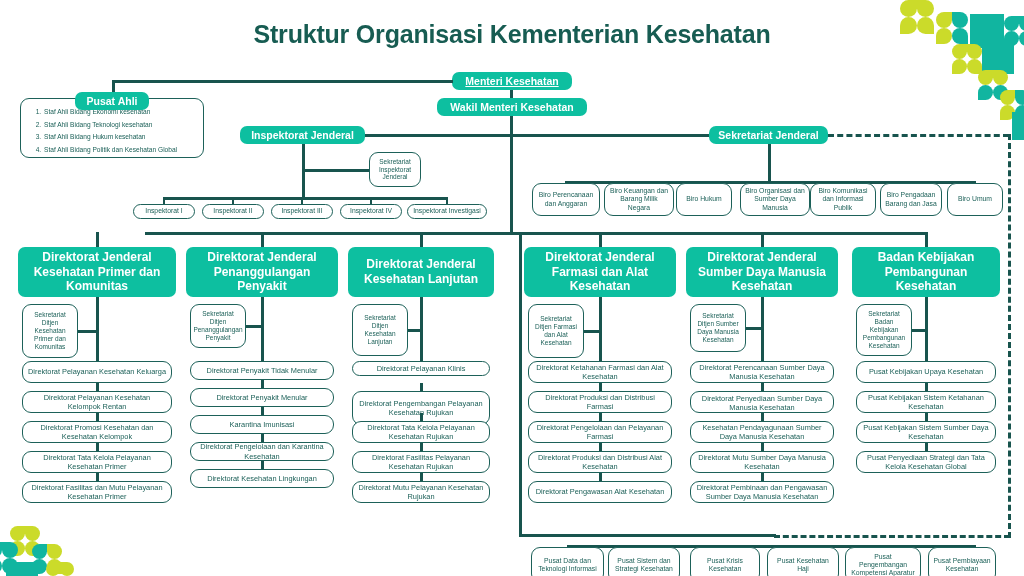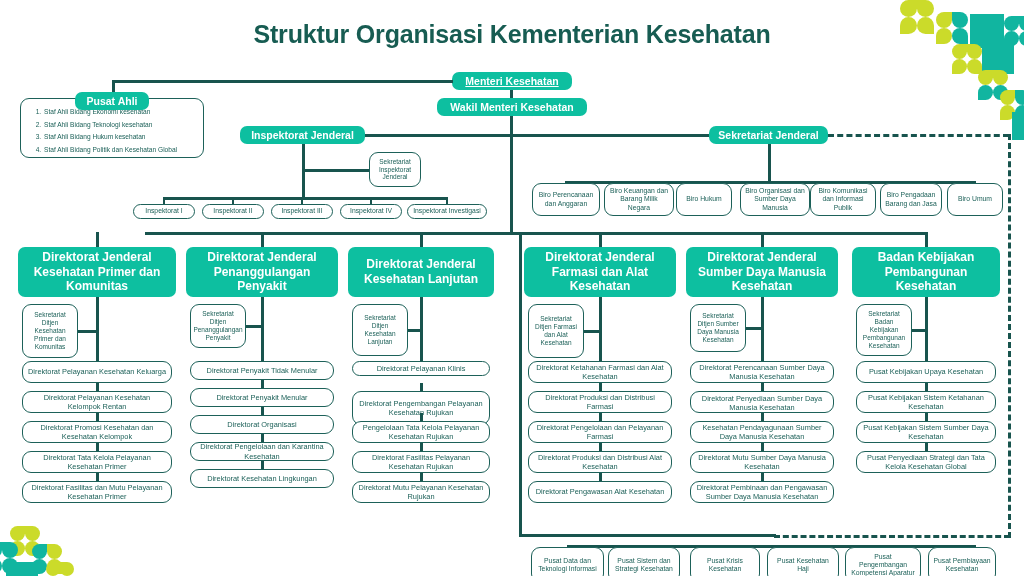--- a/index.html
+++ b/index.html
@@ -313,21 +313,21 @@
       <div class="ln hln thick" style="left: 246px; top: 310.5px; width: 16px;"></div>
       <div class="box outlined f-unit" style="left: 190px; top: 347px; width: 144px; height: 19px;">
         <span class="lbl">Direktorat Penyakit Tidak Menular</span>
       </div>
       <div class="ln vln thick" style="left: 261px; top: 366px; height: 8px; width: 3px;"></div>
       <div class="box outlined f-unit" style="left: 190px; top: 374px; width: 144px; height: 19px;">
         <span class="lbl">Direktorat Penyakit Menular</span>
       </div>
       <div class="ln vln thick" style="left: 261px; top: 393px; height: 8px; width: 3px;"></div>
       <div class="box outlined f-unit" style="left: 190px; top: 401px; width: 144px; height: 19px;">
-        <span class="lbl">Direktorat Organisasi</span>
+        <span class="lbl">Karantina Imunisasi</span>
       </div>
       <div class="ln vln thick" style="left: 261px; top: 420px; height: 8px; width: 3px;"></div>
       <div class="box outlined f-unit" style="left: 190px; top: 428px; width: 144px; height: 19px;">
         <span class="lbl">Direktorat Pengelolaan dan Karantina Kesehatan</span>
       </div>
       <div class="ln vln thick" style="left: 261px; top: 447px; height: 8px; width: 3px;"></div>
       <div class="box outlined f-unit" style="left: 190px; top: 455px; width: 144px; height: 19px;">
         <span class="lbl">Direktorat Kesehatan Lingkungan</span>
       </div>
       <div class="box filled f-ditjen" style="left: 348px; top: 233px; width: 146px; height: 50px;">
@@ -340,21 +340,21 @@
       <div class="ln hln thick" style="left: 408px; top: 314.5px; width: 13px;"></div>
       <div class="box outlined f-unit" style="left: 352px; top: 347px; width: 138px; height: 15px;">
         <span class="lbl">Direktorat Pelayanan Klinis</span>
       </div>
       <div class="ln vln thick" style="left: 420px; top: 369px; height: 8px; width: 3px;"></div>
       <div class="box outlined f-unit" style="left: 352px; top: 377px; width: 138px; height: 34px;">
         <span class="lbl">Direktorat Pengembangan Pelayanan Kesehatan Rujukan</span>
       </div>
       <div class="ln vln thick" style="left: 420px; top: 399px; height: 8px; width: 3px;"></div>
       <div class="box outlined f-unit" style="left: 352px; top: 407px; width: 138px; height: 22px;">
-        <span class="lbl">Pengelolaan Tata Kelola Pelayanan Kesehatan Rujukan</span>
+        <span class="lbl">Direktorat Tata Kelola Pelayanan Kesehatan Rujukan</span>
       </div>
       <div class="ln vln thick" style="left: 420px; top: 429px; height: 8px; width: 3px;"></div>
       <div class="box outlined f-unit" style="left: 352px; top: 437px; width: 138px; height: 22px;">
         <span class="lbl">Direktorat Fasilitas Pelayanan Kesehatan Rujukan</span>
       </div>
       <div class="ln vln thick" style="left: 420px; top: 459px; height: 8px; width: 3px;"></div>
       <div class="box outlined f-unit" style="left: 352px; top: 467px; width: 138px; height: 22px;">
         <span class="lbl">Direktorat Mutu Pelayanan Kesehatan Rujukan</span>
       </div>
       <div class="box filled f-ditjen" style="left: 524px; top: 233px; width: 152px; height: 50px;">

